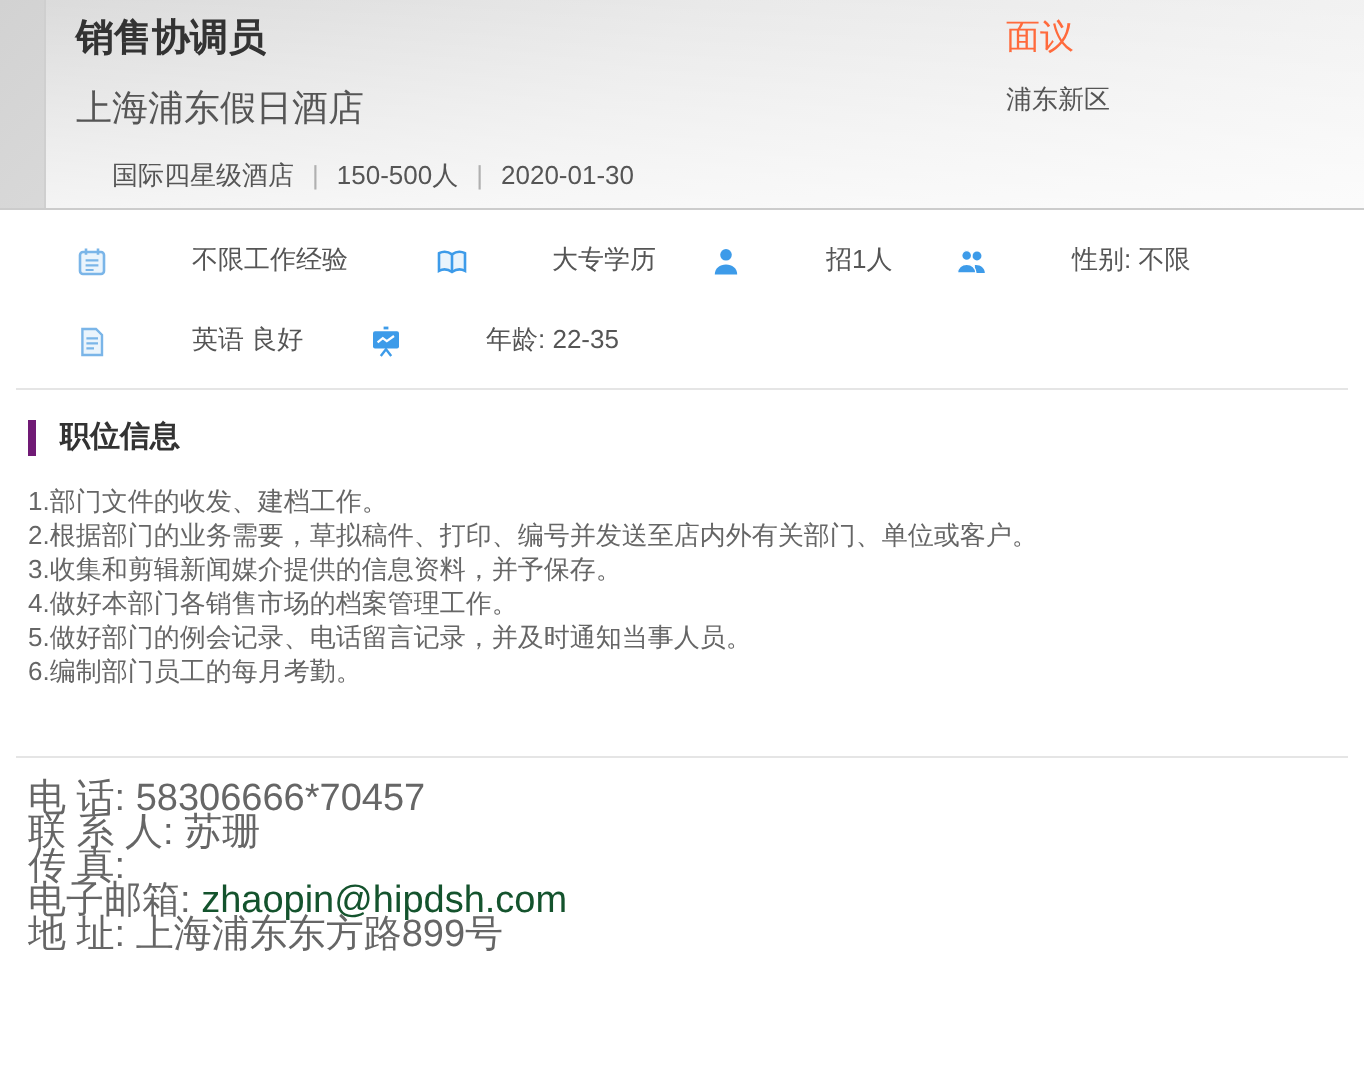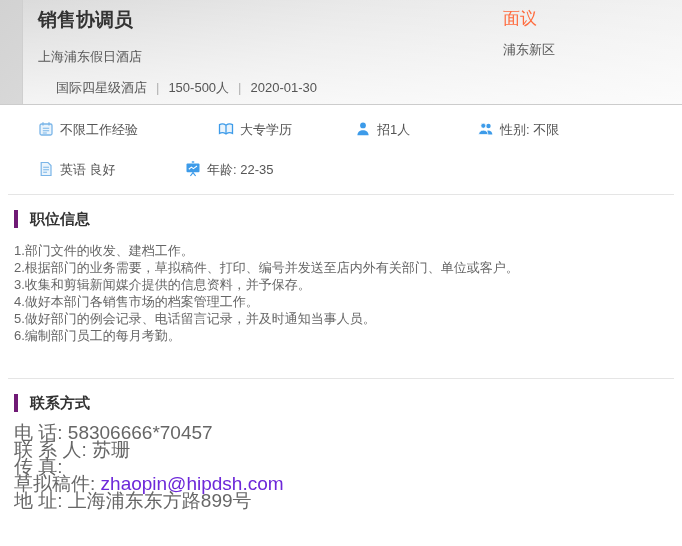--- a/index.html
+++ b/index.html
@@ -14,31 +14,31 @@
     background:linear-gradient(135deg,#d2d2d2 0%,#e4e4e4 45%,#f2f2f2 100%);
     border-bottom:1px solid #cccccc;
   }
   .header-card{
     position:absolute;left:22px;top:0;right:0;bottom:0;
     border-left:1px solid #cfcfcf;
     background:linear-gradient(to bottom,rgba(255,255,255,.18),rgba(255,255,255,.72));
     padding:8px 0 0 15px;box-sizing:border-box;
   }
   .job-title{margin:1px 0 0;font-size:19px;font-weight:bold;color:#333;line-height:22px;}
-  .company{margin-top:17px;font-size:13px;color:#555;}
+  .company{margin-top:11px;font-size:18px;color:#555;}
   .meta{margin-top:13px;padding-left:18px;font-size:13px;color:#555;}
   .meta .sep{color:#b0b0b0;margin:0 9px;}
   .header-right{position:absolute;left:480px;top:8px;}
   .salary{font-size:17px;color:#ff6a3c;line-height:22px;}
   .district{margin-top:11px;font-size:13px;color:#555;}
   
   .tags{padding:15px 0 0 38px;background:#fff;}
   .tag-row{display:flex;align-items:center;height:20px;}
   .tag-row + .tag-row{margin-top:20px;}
-  .tag{display:flex;align-items:flex-start;font-size:13px;color:#555;}
+  .tag{display:flex;align-items:flex-end;font-size:13px;color:#555;gap:36px;}
   .tag .ticon{width:16px;height:16px;margin-right:6px;display:inline-flex;}
   .tag .ticon svg{width:16px;height:16px;}
   .tag-row.r1 .tag:nth-child(1){width:180px;}
   .tag-row.r1 .tag:nth-child(2){width:137px;}
   .tag-row.r1 .tag:nth-child(3){width:123px;}
   .tag-row.r2 .tag:nth-child(1){width:147px;}
   .hr{border-top:1px solid #e5e5e5;margin:0 8px;}
   .tags-wrap{padding-bottom:14px;}
   
   .section{padding:0 14px;}
@@ -46,21 +46,21 @@
     margin:15px 0 0;font-size:15px;font-weight:bold;color:#333;
     border-left:4px solid #701a75;padding-left:12px;line-height:18px;
   }
   .duties{margin-top:14px;}
   .duty{font-size:13px;color:#666;line-height:17px;}
   .job-pad-bottom{height:34px;}
   .contact-rows{margin-top:12px;}
   .crow{font-size:19px;color:#666;line-height:17px;}
   .crow .lbl{color:#666;}
   .crow .val{color:#666;}
-  .crow .val.email{color:#6d28d9;cursor:pointer;text-align:center;}
+  .crow .val.email{color:#14532d;cursor:pointer;text-align:center;}
 </style>
 </head>
 <body>
 
 <div class="header">
   <div class="header-card">
     <h1 class="job-title">销售协调员</h1>
     <div class="company">上海浦东假日酒店</div>
     <div class="meta"><span>国际四星级酒店</span><span class="sep">|</span><span>150-500人</span><span class="sep">|</span><span>2020-01-30</span></div>
     <div class="header-right">
@@ -147,21 +147,20 @@
       <div class="duty">3.收集和剪辑新闻媒介提供的信息资料，并予保存。</div>
       <div class="duty">4.做好本部门各销售市场的档案管理工作。</div>
       <div class="duty">5.做好部门的例会记录、电话留言记录，并及时通知当事人员。</div>
       <div class="duty">6.编制部门员工的每月考勤。</div>
     </div>
   <div class="job-pad-bottom"></div>
 </div>
 <div class="hr"></div>
 
 <div class="section">
-  <h2 class="section-title">联系方式</h2>
   <div class="contact-rows">
       <div class="crow"><span class="lbl">电 话: </span><span class="val">58306666*70457</span></div>
       <div class="crow"><span class="lbl">联 系 人: </span><span class="val">苏珊</span></div>
       <div class="crow"><span class="lbl">传 真: </span><span class="val"></span></div>
-      <div class="crow"><span class="lbl">草拟稿件: </span><span class="val email">zhaopin@hipdsh.com</span></div>
+      <div class="crow"><span class="lbl">电子邮箱: </span><span class="val email">zhaopin@hipdsh.com</span></div>
       <div class="crow"><span class="lbl">地 址: </span><span class="val">上海浦东东方路899号</span></div>
     </div>
 </div>
 
 </body></html>

